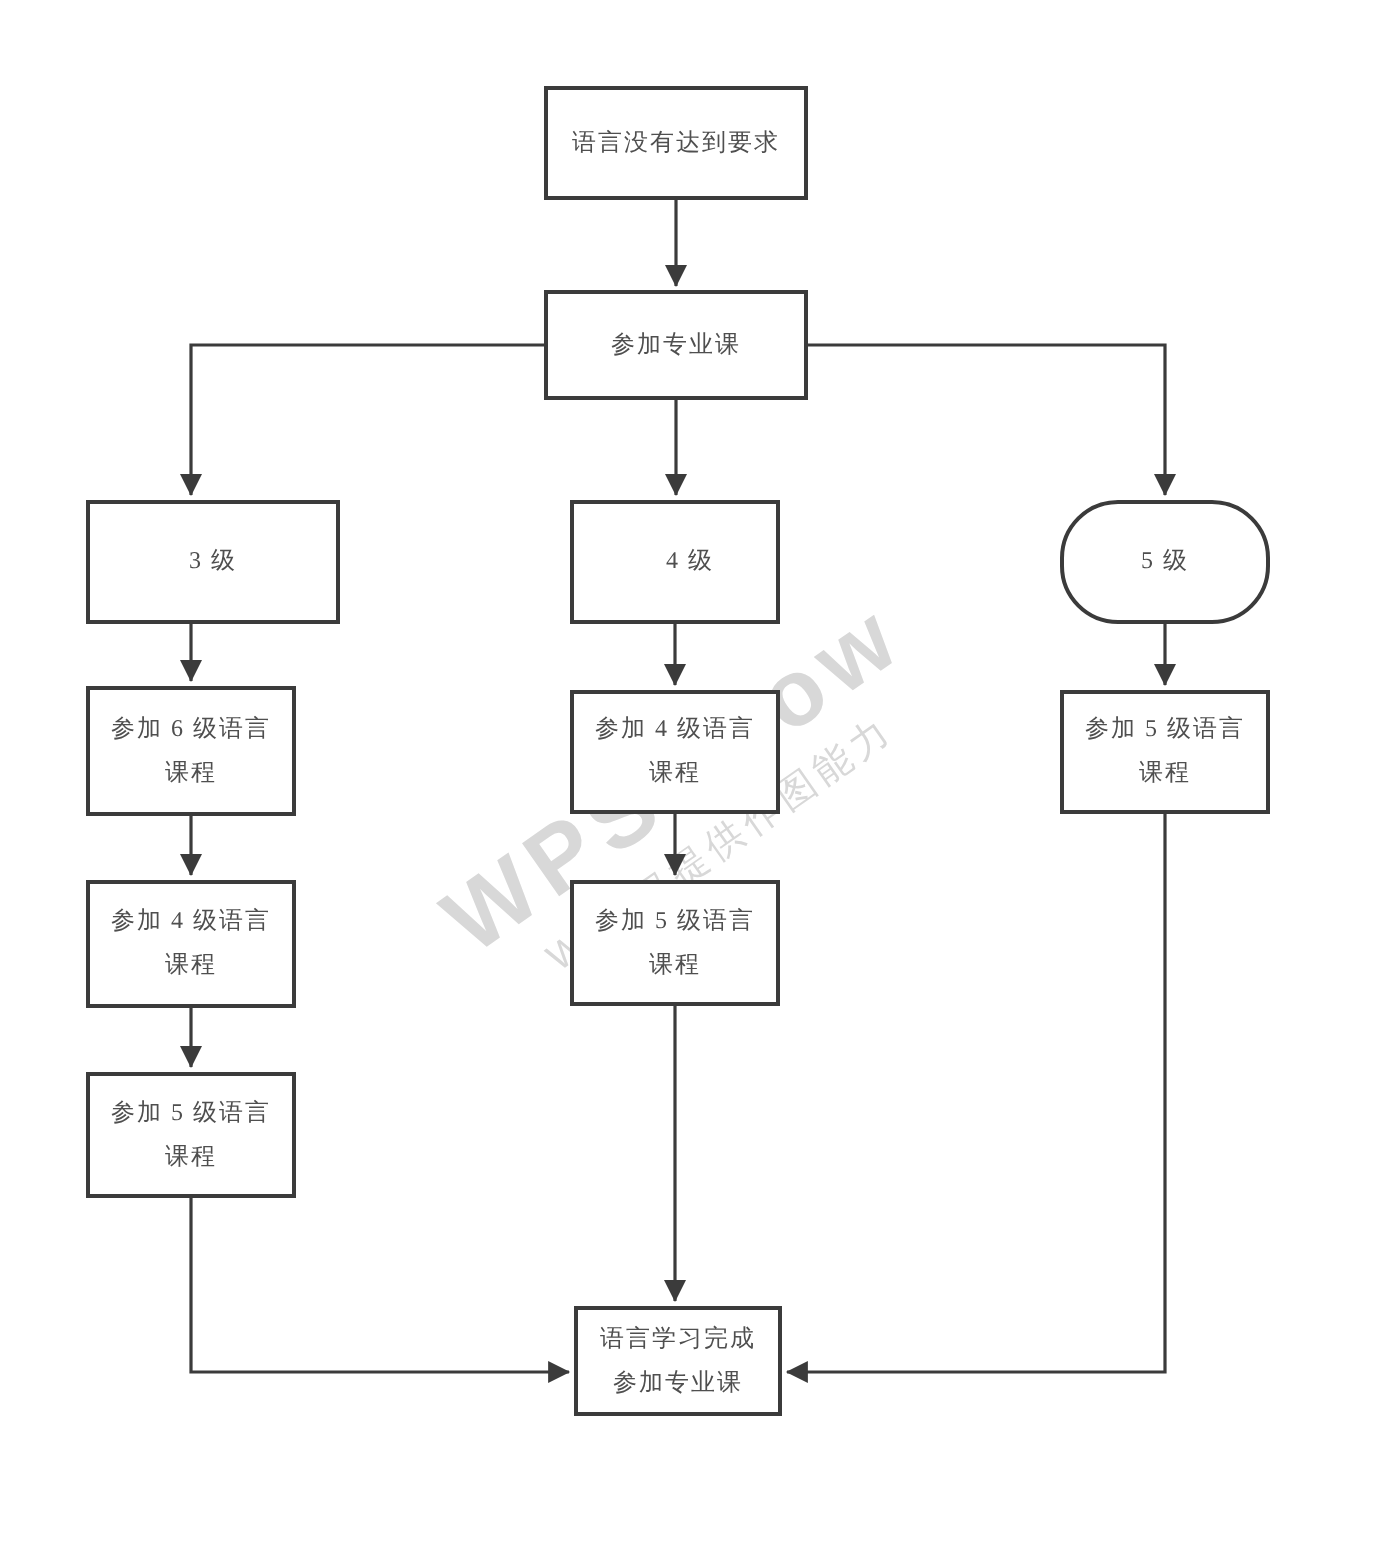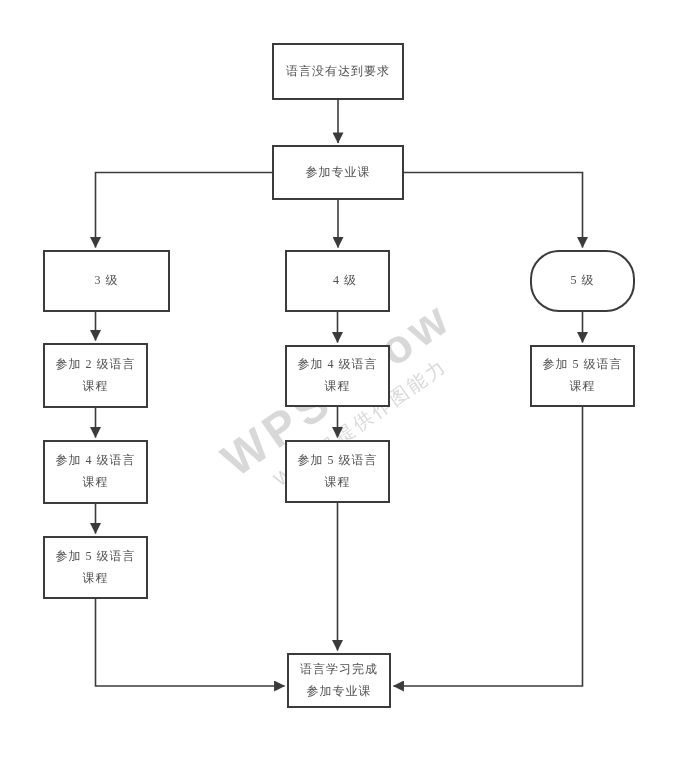--- a/index.html
+++ b/index.html
@@ -101,21 +101,21 @@
     <path d="M582.5 407 V 686 H 393.5" marker-end="url(#arrow)"></path>
   </svg>
 
   <div class="node" style="left:272px; top:43px;  width:132px; height:57px;">语言没有达到要求</div>
   <div class="node" style="left:272px; top:145px; width:132px; height:55px;">参加专业课</div>
 
   <div class="node" style="left:43px;  top:250px; width:127px; height:62px;">3 级</div>
   <div class="node" style="left:285px; top:250px; width:105px; height:62px;padding-left:15px;">4 级</div>
   <div class="node" style="left:530px; top:250px; width:105px; height:62px;border-radius:29px;">5 级</div>
 
-  <div class="node" style="left:43px;  top:343px; width:105px; height:65px;">参加 2 级语言
+  <div class="node" style="left:43px;  top:343px; width:105px; height:65px;">参加 6 级语言
 课程</div>
   <div class="node" style="left:285px; top:345px; width:105px; height:62px;">参加 4 级语言
 课程</div>
   <div class="node" style="left:530px; top:345px; width:105px; height:62px;">参加 5 级语言
 课程</div>
 
   <div class="node" style="left:43px;  top:440px; width:105px; height:64px;">参加 4 级语言
 课程</div>
   <div class="node" style="left:285px; top:440px; width:105px; height:63px;">参加 5 级语言
 课程</div>

